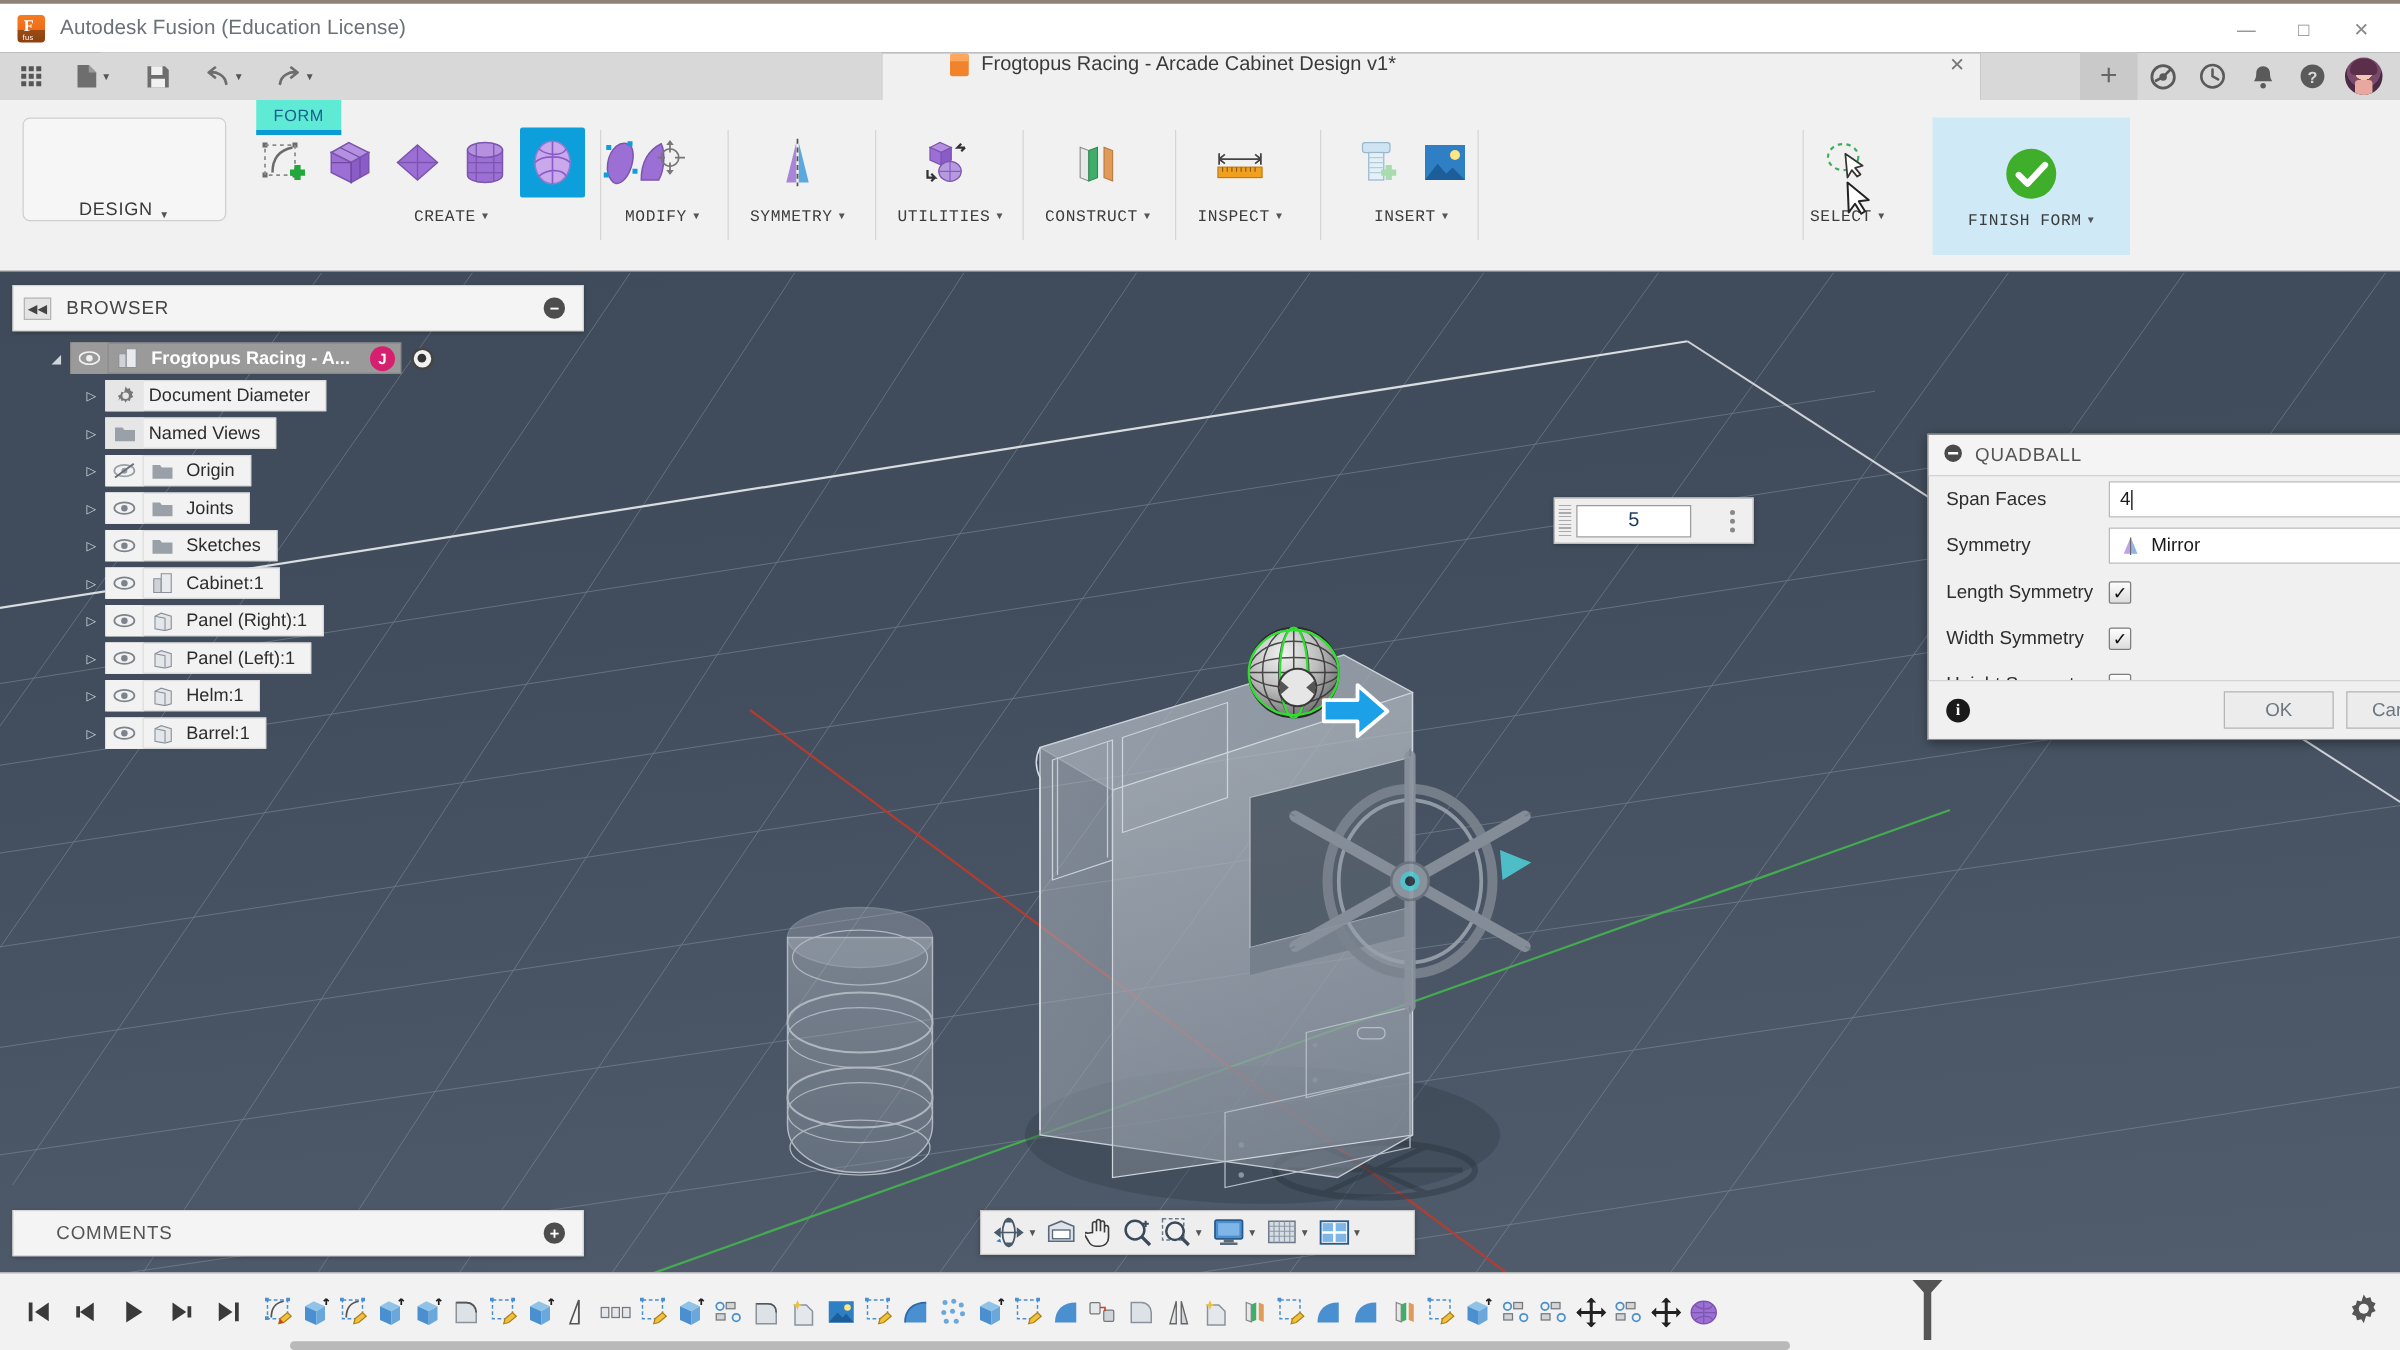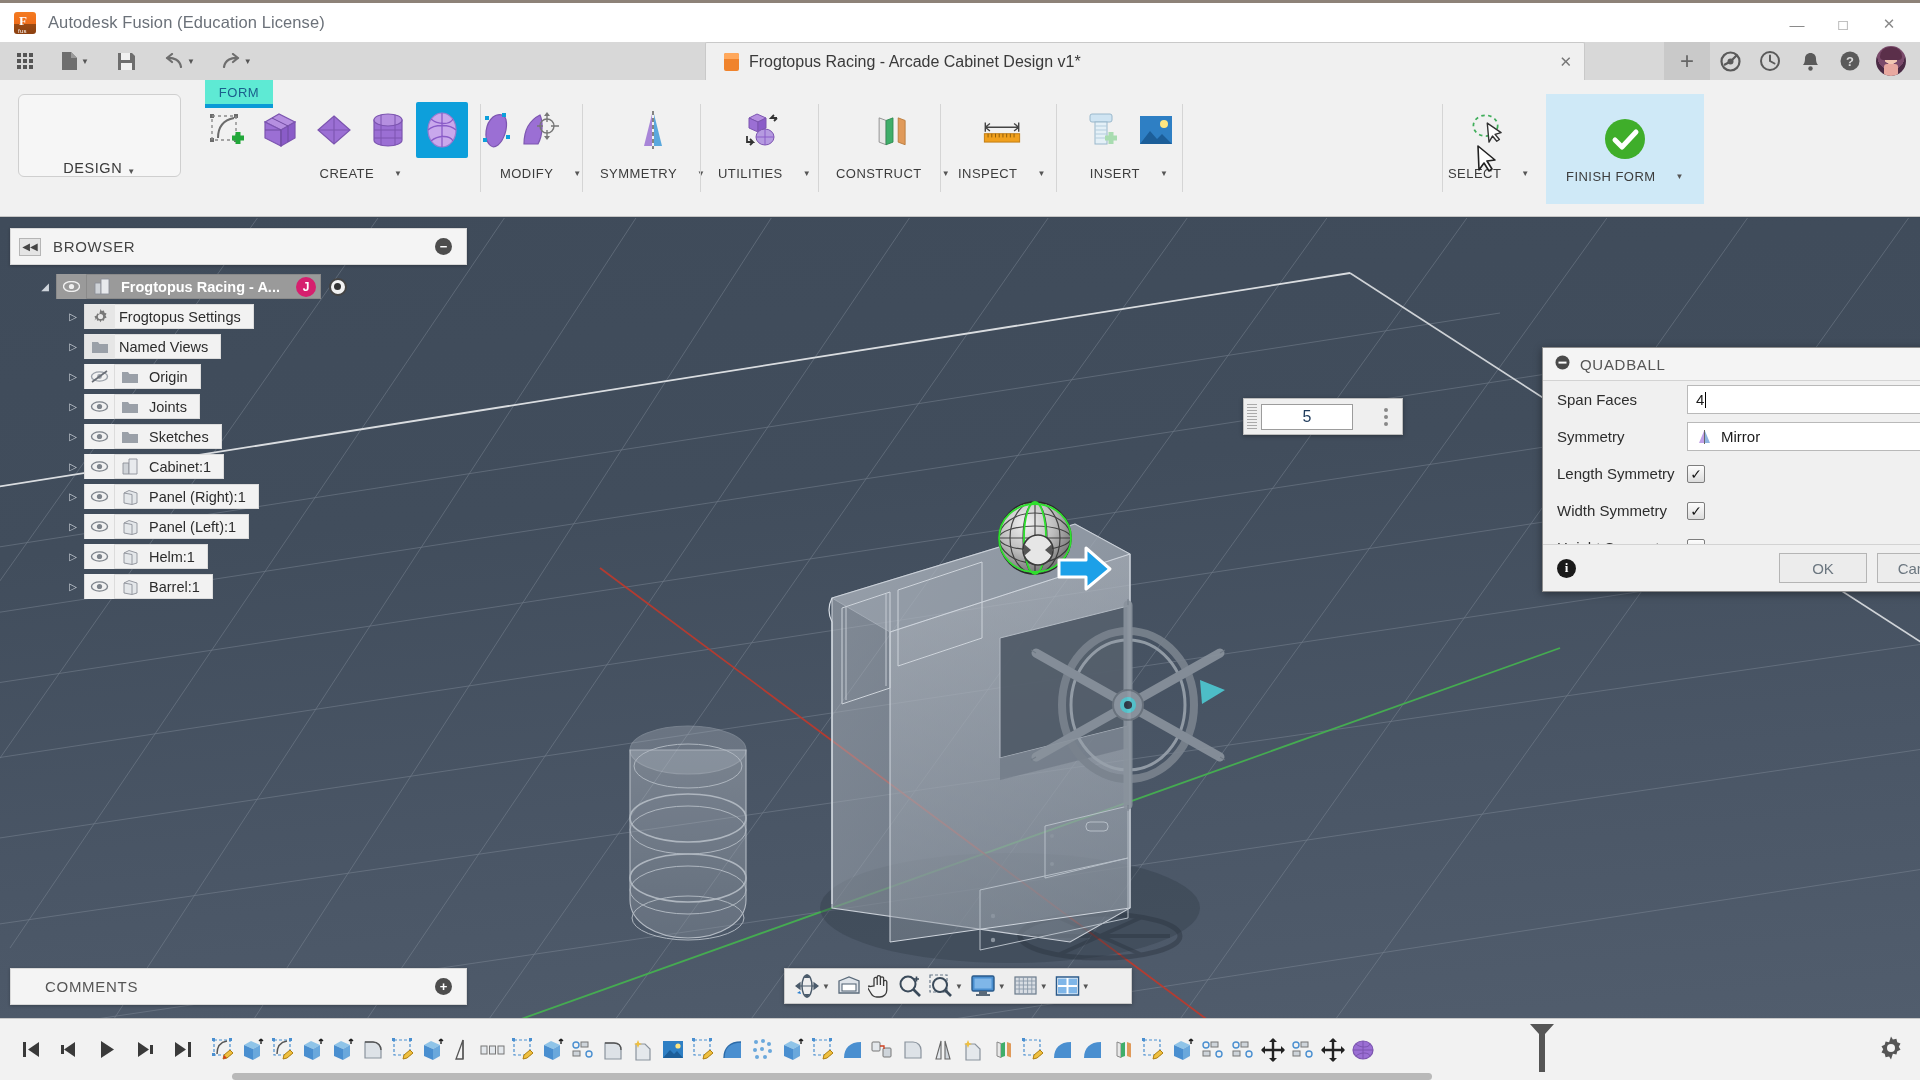--- a/index.html
+++ b/index.html
@@ -50,21 +50,21 @@
   .grid-icon { display: grid; grid-template-columns: repeat(3,4px); gap: 2px; }
   .grid-icon i { width: 4px; height: 4px; background: #555; display:block; }
 
   #tabbar {
     position: absolute; left: 80px; top: 42px; right: 0; height: 38px;
     background: #d8d8d8; display: flex; align-items: flex-end;
   }
   #doctab {
     position: absolute; left: 705px; top: 42px; width: 880px; height: 38px;
     background: #f0f0f0; border: 1px solid #c9c9c9; border-bottom: none;
-    display: flex; align-items: center; border-radius: 2px 2px 0 0;
+    display: flex; border-radius: 2px 2px 0 0; padding-left: 36px;
   }
   #doctab .cube {
     width: 15px; height: 18px; margin-left: 18px; position: relative;
     background: #f0832c; border-radius: 2px;
   }
   #doctab .cube:after {
     content:""; position:absolute; left:0; top:0; width:15px; height:6px;
     background:#ffa85c; border-radius:2px 2px 0 0;
   }
   #doctab-title { margin-left: 10px; font-size: 16px; color: #3a3a3a; }
@@ -111,21 +111,21 @@
     display: flex; align-items: center; justify-content: center;
     border-bottom: 4px solid #0a9ad6;
   }
   .panel {
     position: absolute; top: 16px; height: 103px;
     display: flex; flex-direction: column; align-items: center;
   }
   .panel-row { display: flex; align-items: flex-end; gap: 2px; height: 62px; }
   .panel-label {
     font-size: 13px; color: #3c3c3c; letter-spacing: .45px;
-    display: flex; align-items: center; gap: 20px; margin-top: 8px;
+    display: flex; align-items: center; gap: 5px; margin-top: 8px; font-family: Liberation Mono, monospace;
   }
   .cmd {
     width: 52px; height: 56px; display: flex; align-items: center; justify-content: center;
     border-radius: 2px;
   }
   .cmd.active { background: #0d9fdb; }
   .vdiv { position: absolute; top: 24px; width: 1px; height: 88px; background: #d5d5d5; }
   #finish-form {
     position: absolute; left: 1546px; top: 14px; width: 158px; height: 110px;
     background: #cfe9f7; display: flex; flex-direction: column;
@@ -782,21 +782,21 @@
 
   <div class="tnode" style="margin-left:22px;">
     <span class="tw">▷</span>
     <div class="tchip">
       <span class="ticon" style="background:#e6e6e6;">
         <svg width="17" height="17" viewBox="0 0 17 17">
             <path d="M8.5 1l1.2 2 2.2-.5.6 2.2 2.1.9-1.1 2 1.1 2-2.1.9-.6 2.2-2.2-.5-1.2 2-1.2-2-2.2.5-.6-2.2L2.4 12.5l1.1-2-1.1-2 2.1-.9.6-2.2 2.2.5z" fill="#777"></path>
             <circle cx="8.5" cy="8.5" r="2.6" fill="#e6e6e6"></circle>
           </svg>
       </span>
-      <span class="tlabel">Frogtopus Settings</span>
+      <span class="tlabel">Document Diameter</span>
     </div>
   </div>
 
   <div class="tnode" style="margin-left:22px;">
     <span class="tw">▷</span>
     <div class="tchip">
       <span class="ticon" style="background:#e6e6e6;">
         <svg width="18" height="14" viewBox="0 0 18 14">
             <path d="M1 2h6l1.5 2H17v9H1z" fill="#9aa0a8"></path>
           </svg>

